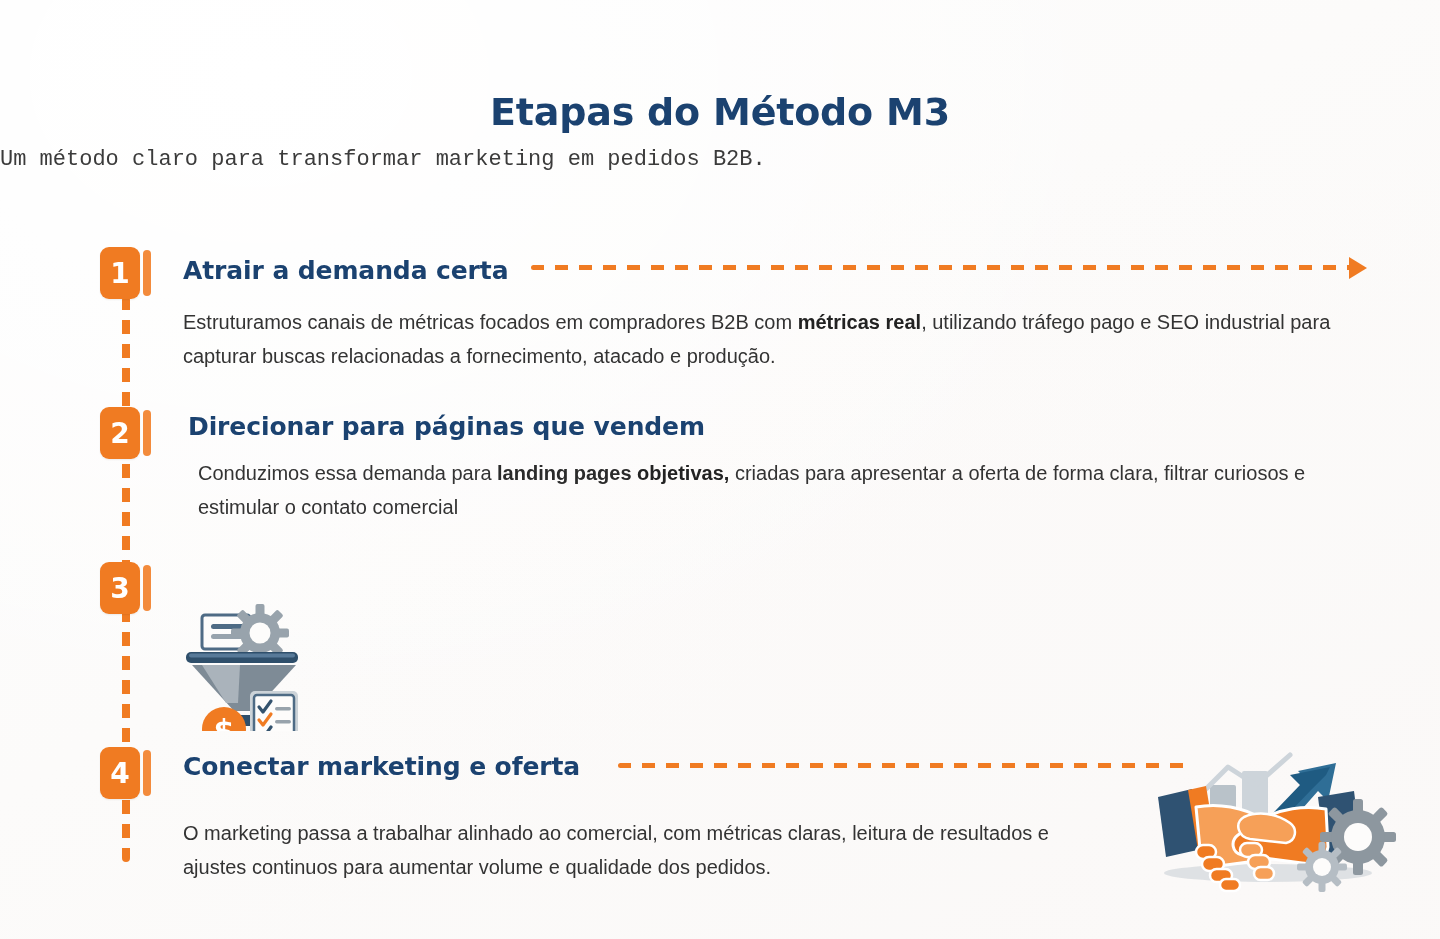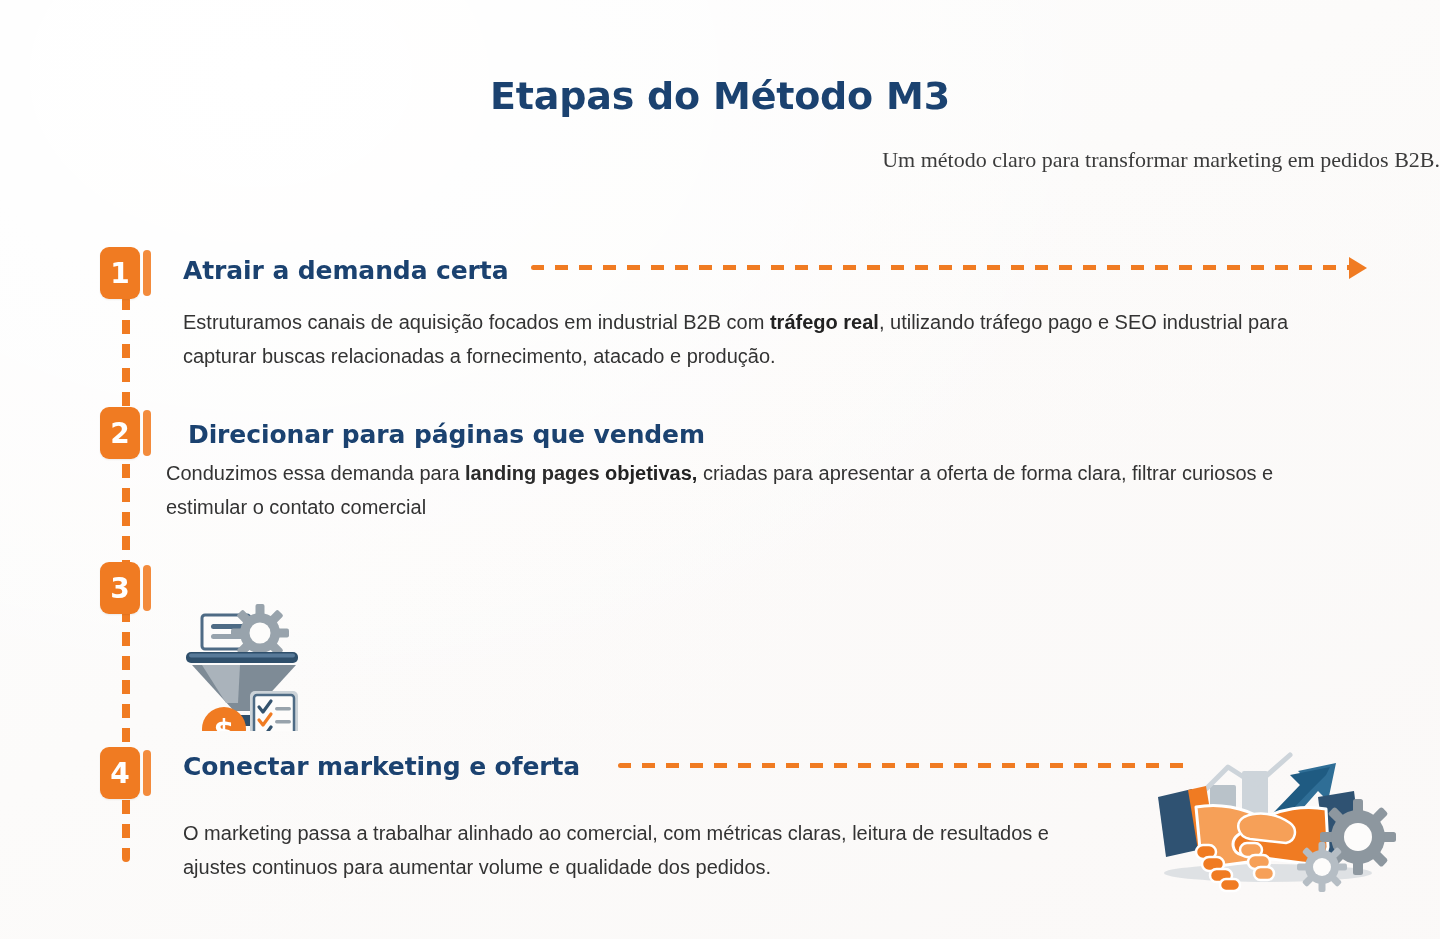--- a/index.html
+++ b/index.html
@@ -20,37 +20,37 @@
     height: 939px;
     background:
       radial-gradient(ellipse at 18% 8%, #ffffff 0%, rgba(255,255,255,0) 55%),
       radial-gradient(ellipse at 85% 92%, #fbf9f8 0%, rgba(251,249,248,0) 60%),
       linear-gradient(150deg, #fdfdfd 0%, #fcfbfa 45%, #faf8f7 100%);
   }
 
   
   .page-title {
     position: absolute;
-    top: 74px;
+    top: 90px;
     left: 0;
     width: 1440px;
     text-align: center;
     font-family: "DejaVu Sans", sans-serif;
     font-size: 38px;
     font-weight: 700;
     letter-spacing: -0.2px;
     color: #1b4270;
   }
   .page-subtitle {
     position: absolute;
     top: 147px;
     left: 0;
     width: 1440px;
-    text-align: right;
-    font-family: Liberation Serif, serif;
+    text-align: left;
+    font-family: Liberation Mono, monospace;
     font-size: 22px;
     font-weight: 400;
     color: #3b3b3b;
   }
 
   
   .rail {
     position: absolute;
     left: 122px;
     top: 296px;
@@ -156,30 +156,30 @@
 
   <div class="badge" style="left:100px; top:247px;">
     <div class="plate"></div>
     <div class="tab"></div>
     <div class="num">1</div>
   </div>
   <div class="step-title" style="left:183px; top:256px;">Atrair a demanda certa</div>
   <div class="dash-line" style="left:531px; top:265px; width:820px;"></div>
   <div class="arrow-head" style="left:1349px; top:257px;"></div>
   <div class="step-body" style="left:183px; top:305px; width:1170px;">
-    <span>Estruturamos canais de aquisição focados em industrial B2B com </span><b>tráfego real</b><span>, utilizando tráfego pago e SEO industrial para capturar buscas relacionadas a fornecimento, atacado e produção.</span>
+    <span>Estruturamos canais de métricas focados em compradores B2B com </span><b>métricas real</b><span>, utilizando tráfego pago e SEO industrial para capturar buscas relacionadas a fornecimento, atacado e produção.</span>
   </div>
 
   <div class="badge" style="left:100px; top:407px;">
     <div class="plate"></div>
     <div class="tab"></div>
     <div class="num">2</div>
   </div>
-  <div class="step-title" style="left:188px; top:412px;margin-top:8px;">Direcionar para páginas que vendem</div>
-  <div class="step-body" style="left:166px; top:456px; width:1175px;">
+  <div class="step-title" style="left:188px; top:412px;">Direcionar para páginas que vendem</div>
+  <div class="step-body" style="left:198px; top:456px; width:1175px;">
     <span>Conduzimos essa demanda para </span><span class="semi">landing pages </span><b>objetivas,</b><span> criadas para apresentar a oferta de forma clara, filtrar curiosos e estimular o contato comercial</span>
   </div>
 
   <div class="badge" style="left:100px; top:562px;">
     <div class="plate"></div>
     <div class="tab"></div>
     <div class="num">3</div>
   </div>
 
   <div class="illus" style="left:180px; top:603px;">

